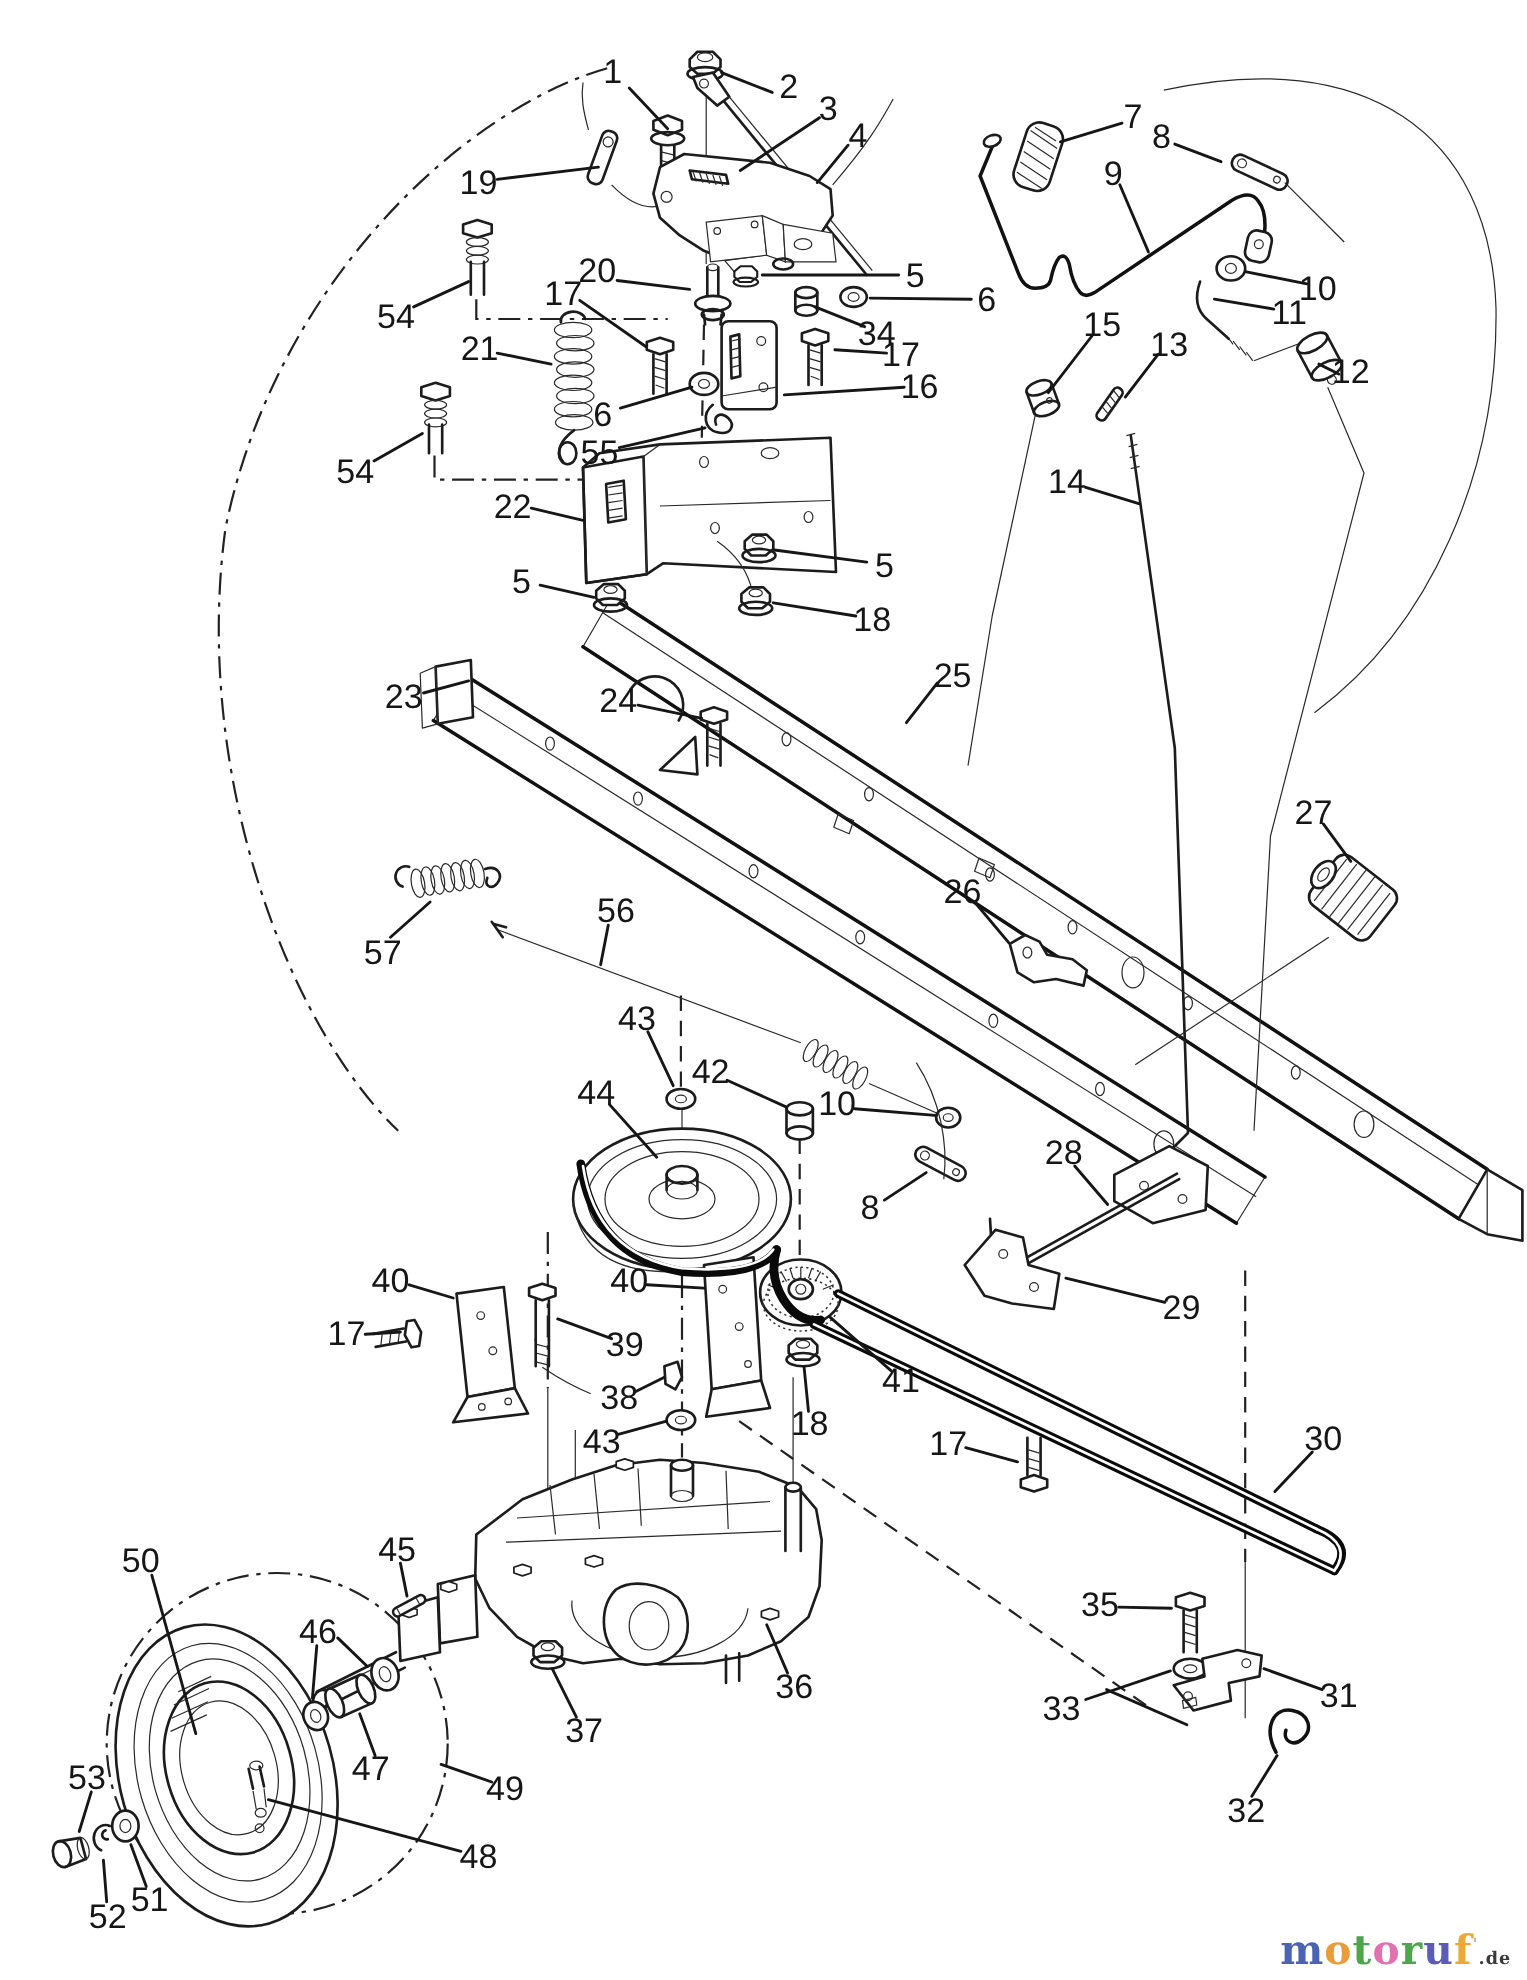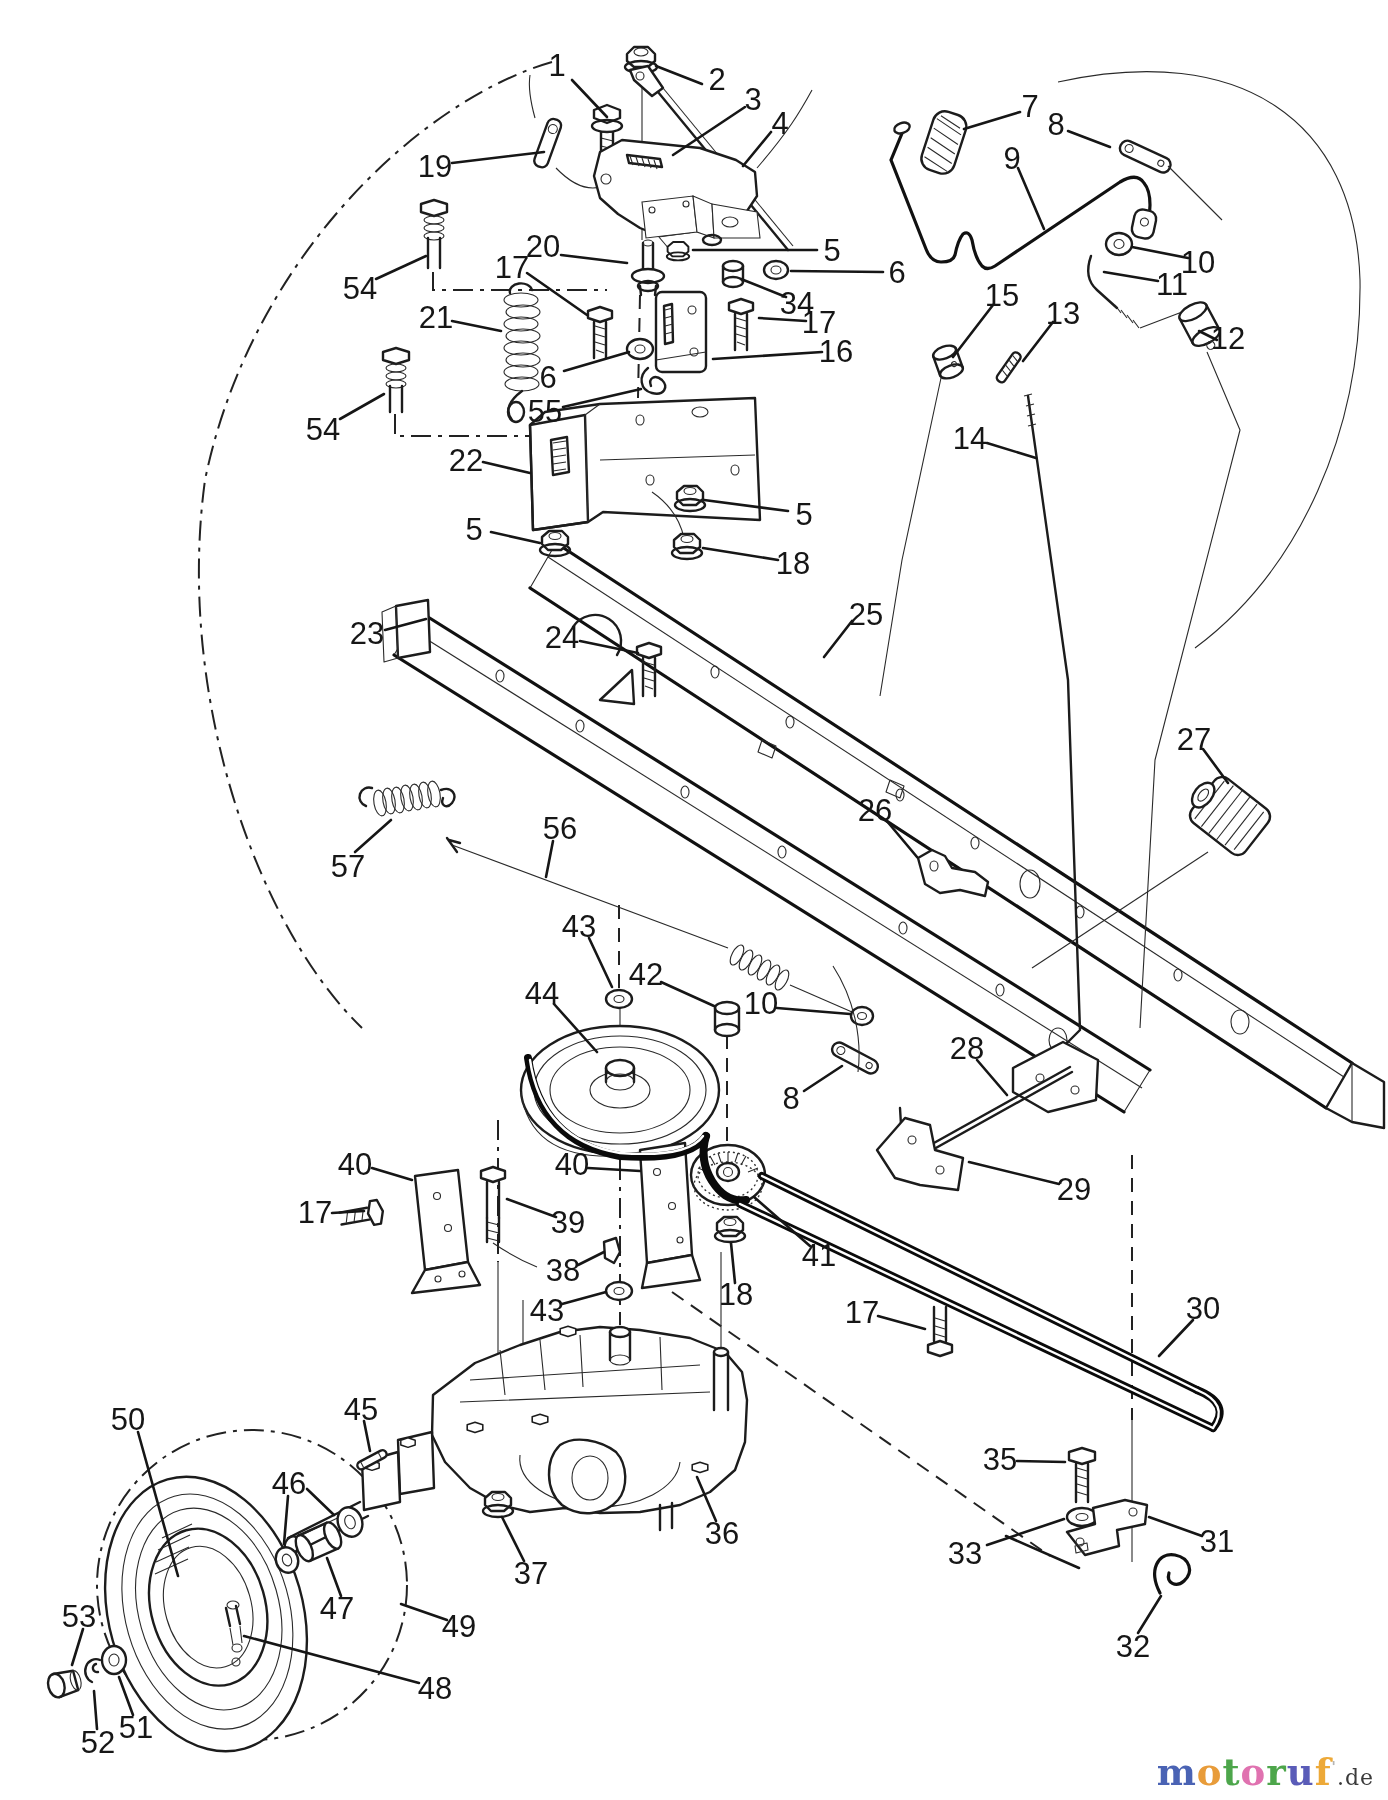--- a/index.html
+++ b/index.html
@@ -13,21 +13,21 @@
   .th {stroke:#2a2a2a;stroke-width:1.1;fill:none;stroke-linejoin:round;}
   .thf{stroke:#2a2a2a;stroke-width:1.1;fill:#ffffff;}
   .hv {stroke:#111;stroke-width:3.2;fill:none;stroke-linecap:round;}
   .belt{stroke:#0a0a0a;stroke-width:8;fill:none;stroke-linecap:round;}
   .beltw{stroke:#ffffff;stroke-width:2.4;fill:none;stroke-linecap:round;}
   .dd {stroke:#222;stroke-width:2;fill:none;stroke-dasharray:20 7 4 7;}
   .da {stroke:#222;stroke-width:2;fill:none;stroke-dasharray:14 9;}
   .dot{stroke:#333;stroke-width:1.4;fill:none;stroke-dasharray:2 3;}
   #logo{position:absolute;right:14px;bottom:6px;font-family:"DejaVu Serif",serif;
         font-weight:700;font-size:37px;letter-spacing:1px;white-space:nowrap;}
-  #logo .suf{font-size:22px;font-weight:400;}
+  #logo .suf{font-size:16px;font-weight:700;}
   #logo .tick{font-size:14px;vertical-align:super;}
 </style>
 </head>
 <body>
 
 <div id="stage">
 <svg width="1388" height="1800" viewBox="0 0 1388 1800">
 
   <g>
     <path class="dd" d="M 552,62 C 420,100 250,260 205,480 C 175,700 260,930 362,1028"></path>

